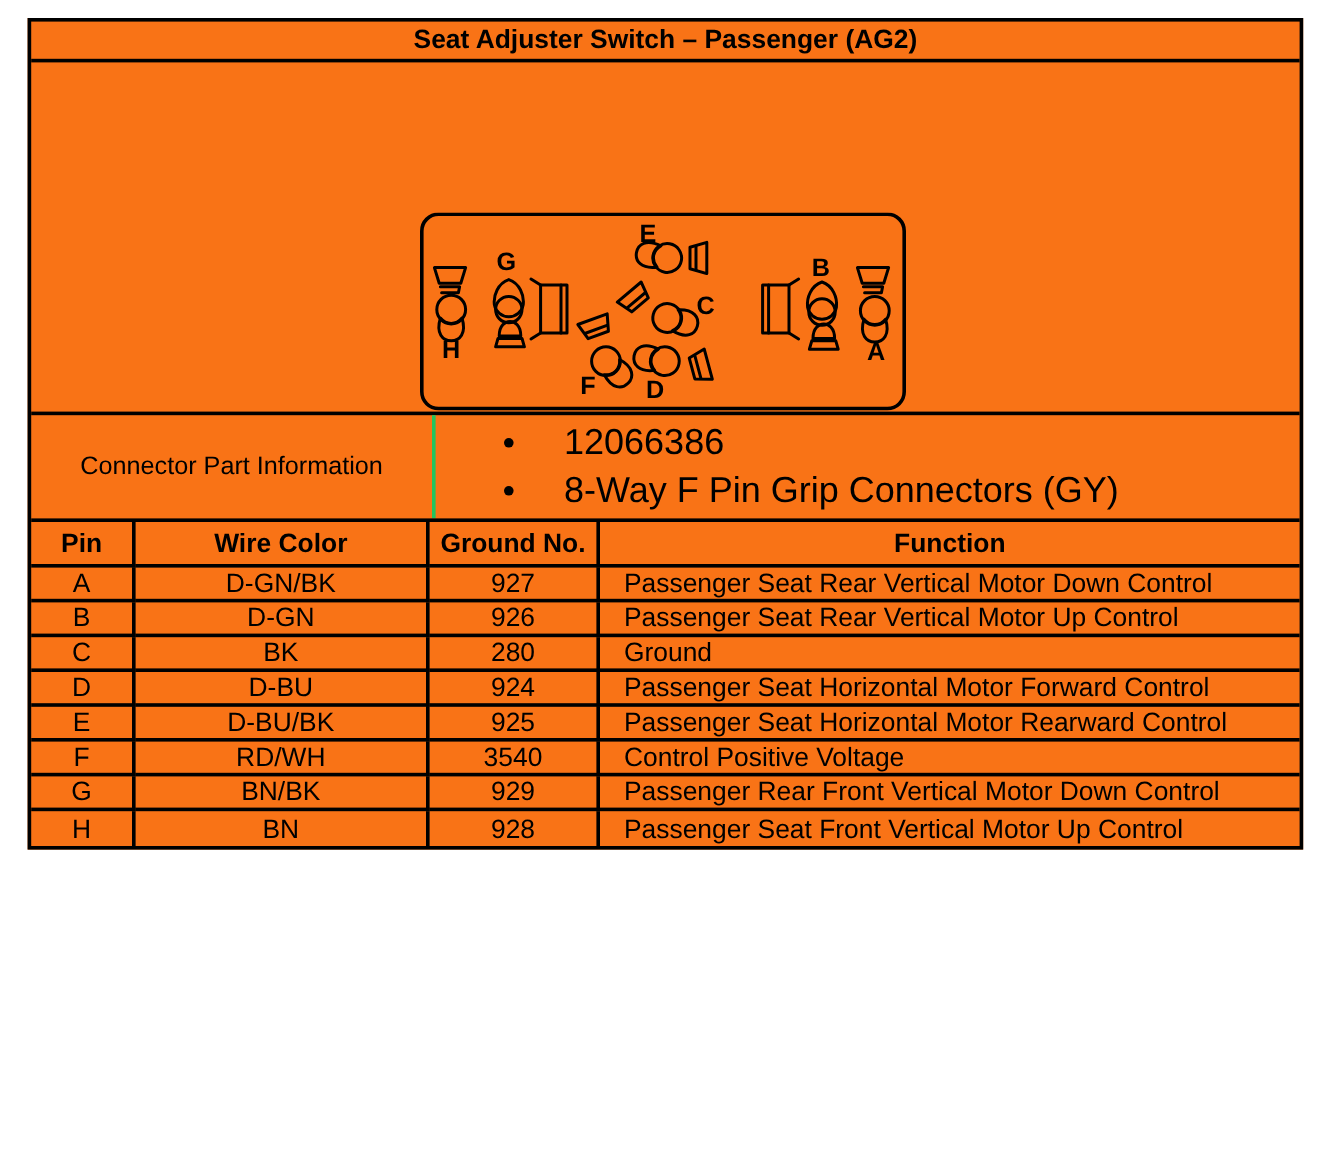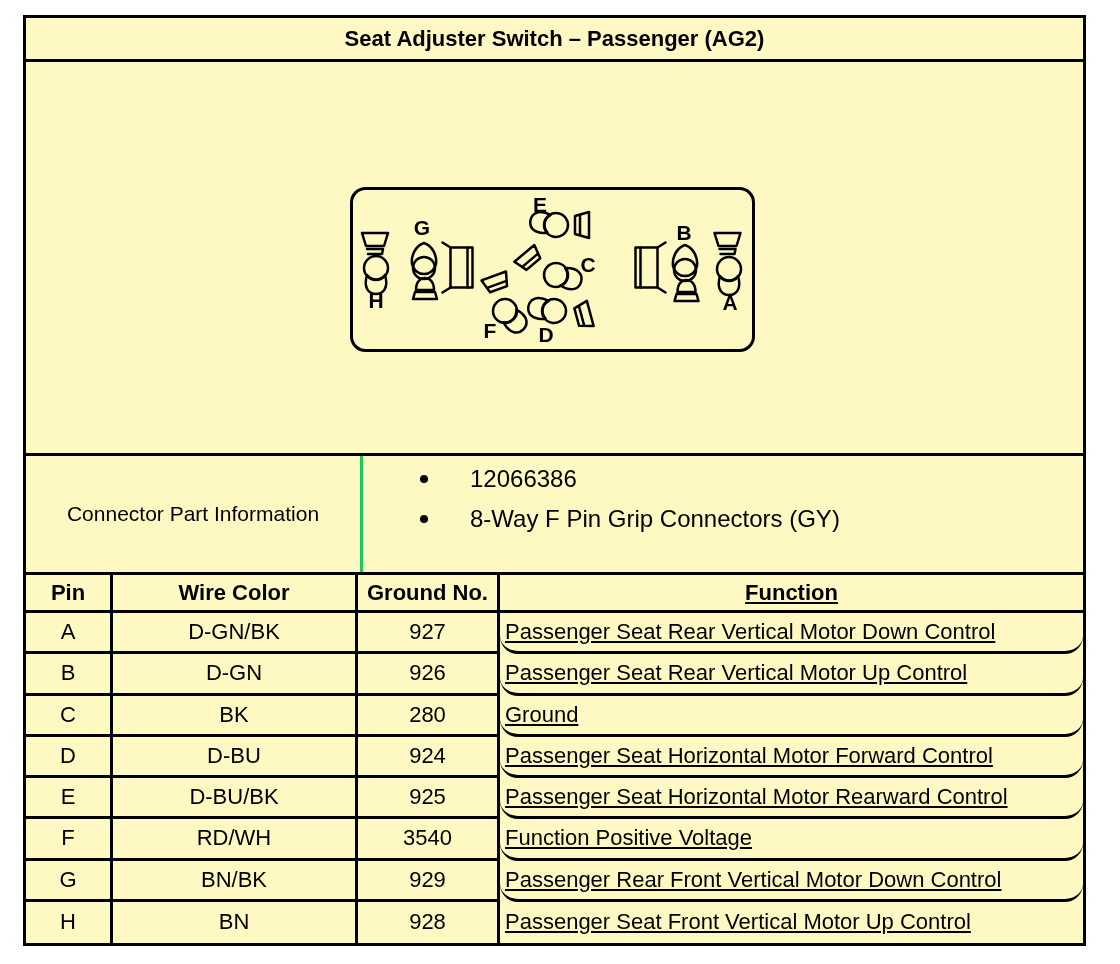--- a/index.html
+++ b/index.html
@@ -8,25 +8,25 @@
     width: 1120px; height: 964px;
     background: #ffffff;
     font-family: "Liberation Sans", "DejaVu Sans", sans-serif;
     color: #000;
     position: relative;
     overflow: hidden;
   }
   .doc {
     position: absolute;
     left: 23px; top: 15px;
-    width: 1063px; height: 931px;
+    width: 1063px; height: 693px;
     border: 3px solid #000;
     display: flex;
     flex-direction: column;
-    background: #fef9c3;
+    background: #f97316;
   }
   .title-row {
     height: 44px;
     border-bottom: 3px solid #000;
     display: flex; align-items: center; justify-content: center;
     font-size: 22px; font-weight: bold;
     white-space: nowrap;
   }
   .diagram-area {
     height: 391px;
@@ -55,21 +55,21 @@
   .part-info-label {
     width: 337px;
     border-right: 3px solid #22c55e;
     display: flex; align-items: center; justify-content: center;
     font-size: 21px; font-weight: normal;
     white-space: nowrap;
   }
   .part-info-list {
     flex: 1;
     padding: 3px 0 0 57px;
-    font-size: 24px;
+    font-size: 30px;
   }
   .bullet-item {
     display: flex; align-items: center;
     height: 40px;
   }
   .bullet-dot {
     width: 8px; height: 8px;
     background: #000; border-radius: 50%;
     margin-right: 42px;
     flex: 0 0 auto;
@@ -84,22 +84,22 @@
   .tr { display: contents; }
   .td, .th {
     border-right: 3px solid #000;
     border-bottom: 3px solid #000;
     display: flex; align-items: center; justify-content: center;
     font-size: 22px;
     white-space: nowrap;
     overflow: hidden;
   }
   .th { font-weight: bold; }
-  .c-fn { border-right: none; text-decoration: underline; }
-  .td.c-fn { justify-content: flex-start; padding-left: 5px; border-radius: 18px; }
+  .c-fn { border-right: none; }
+  .td.c-fn { justify-content: flex-start; padding-left: 20px; }
   .tr.last .td { border-bottom: none; }
 </style>
 </head>
 <body>
 
 <div class="doc">
 
   <div class="title-row">Seat Adjuster Switch – Passenger (AG2)</div>
 
   <div class="diagram-area">
@@ -215,21 +215,21 @@
     <div class="tr">
       <div class="td c-pin">E</div>
       <div class="td c-wc">D-BU/BK</div>
       <div class="td c-cn">925</div>
       <div class="td c-fn">Passenger Seat Horizontal Motor Rearward Control</div>
     </div>
     <div class="tr">
       <div class="td c-pin">F</div>
       <div class="td c-wc">RD/WH</div>
       <div class="td c-cn">3540</div>
-      <div class="td c-fn">Function Positive Voltage</div>
+      <div class="td c-fn">Control Positive Voltage</div>
     </div>
     <div class="tr">
       <div class="td c-pin">G</div>
       <div class="td c-wc">BN/BK</div>
       <div class="td c-cn">929</div>
       <div class="td c-fn">Passenger Rear Front Vertical Motor Down Control</div>
     </div>
     <div class="tr last">
       <div class="td c-pin">H</div>
       <div class="td c-wc">BN</div>

